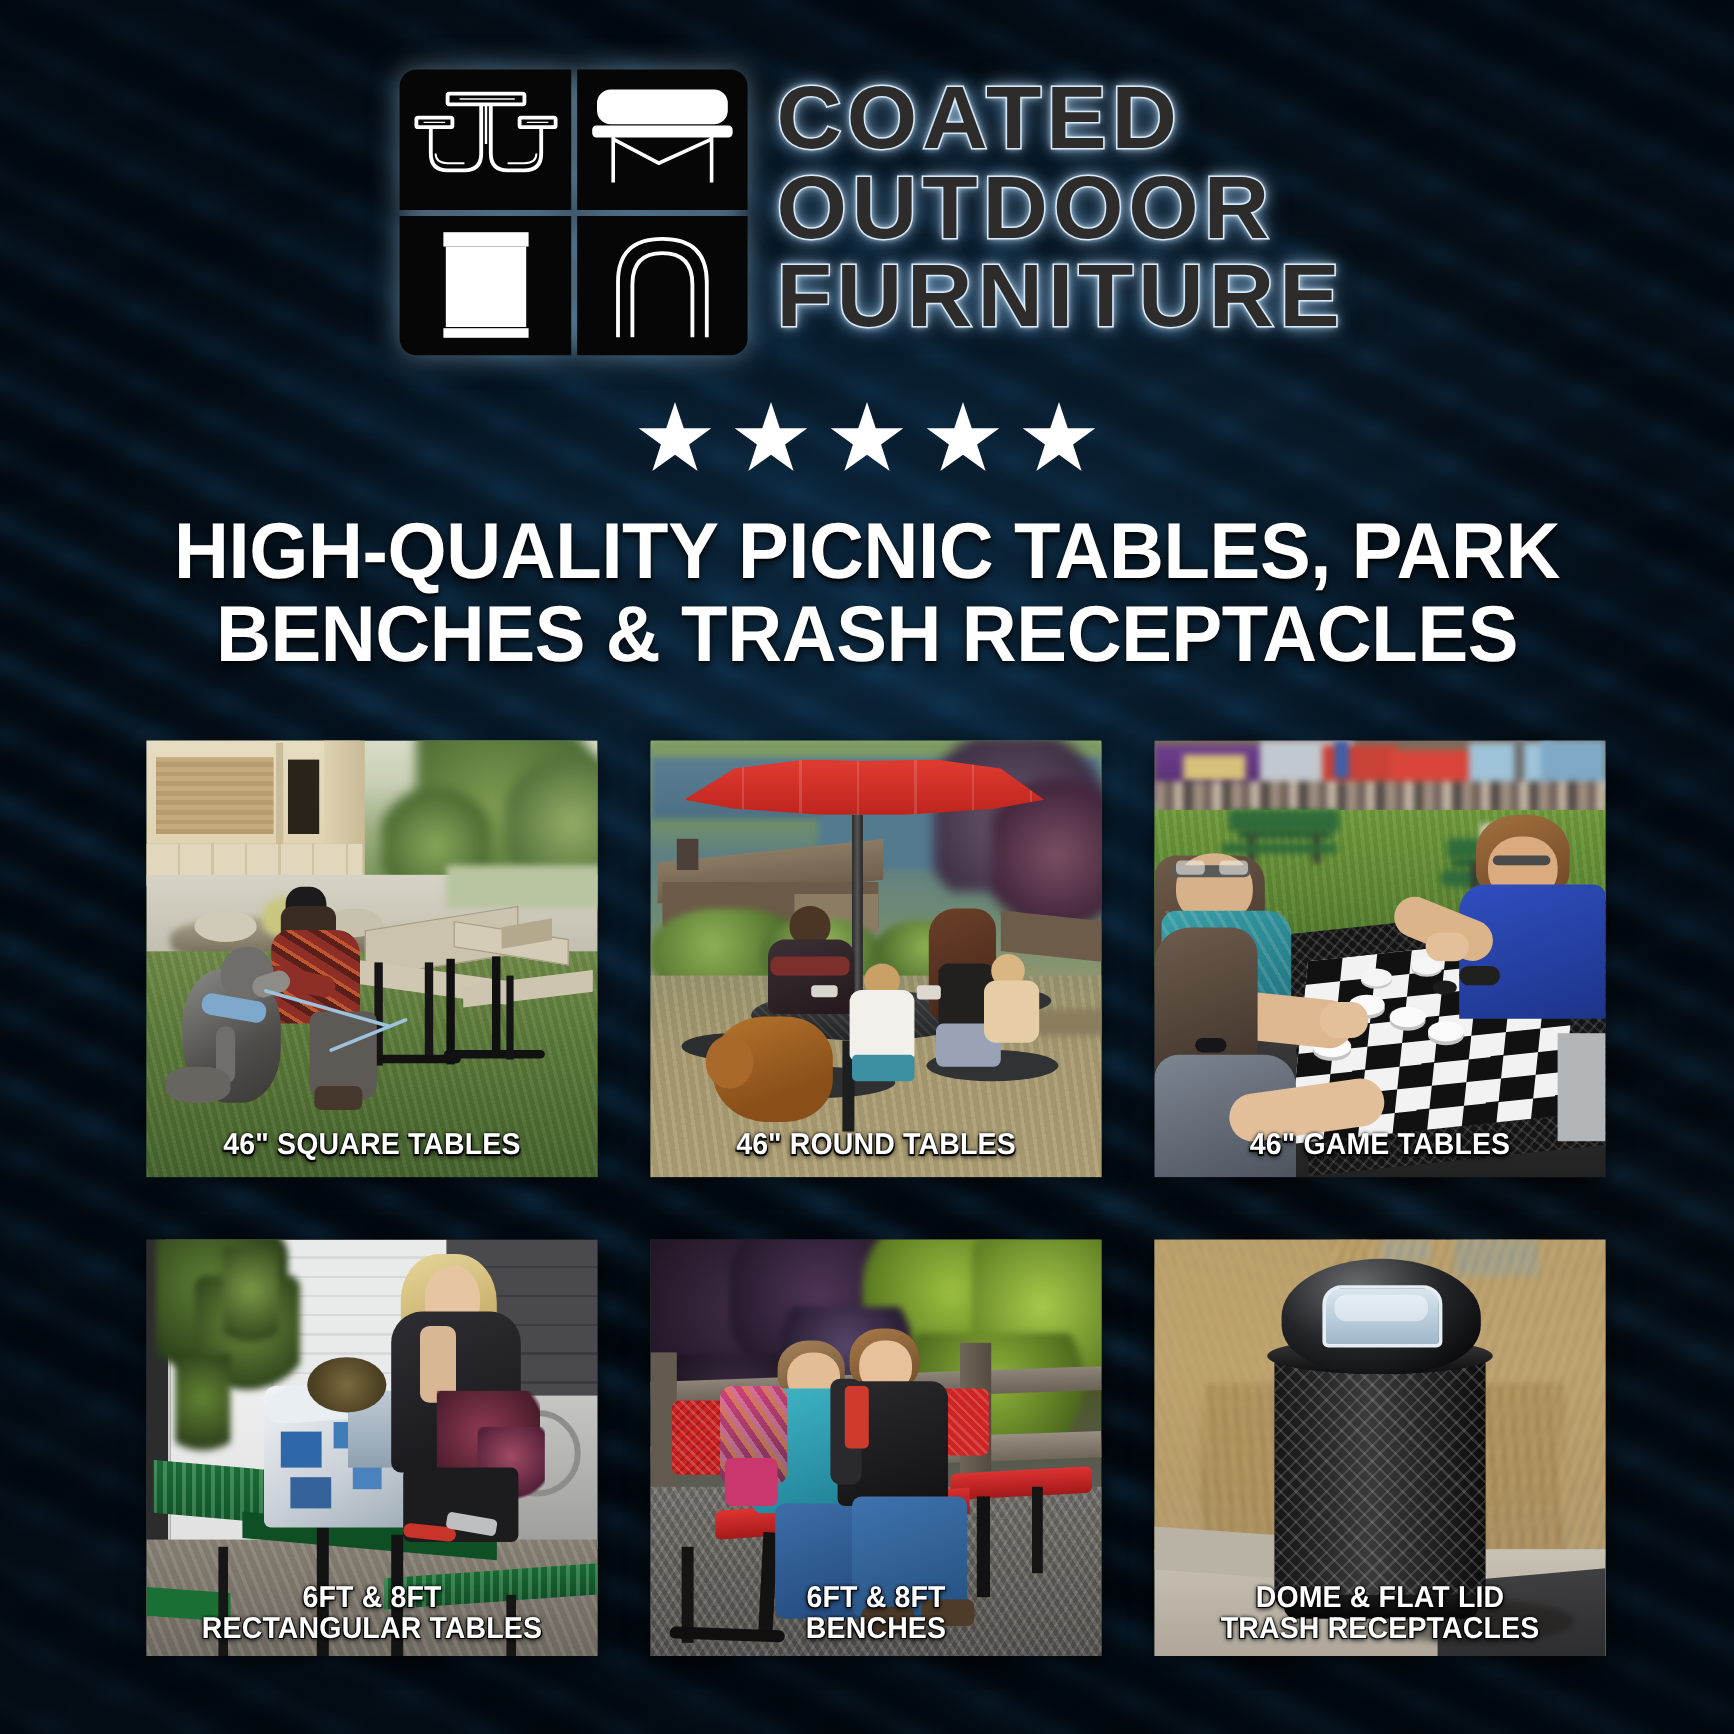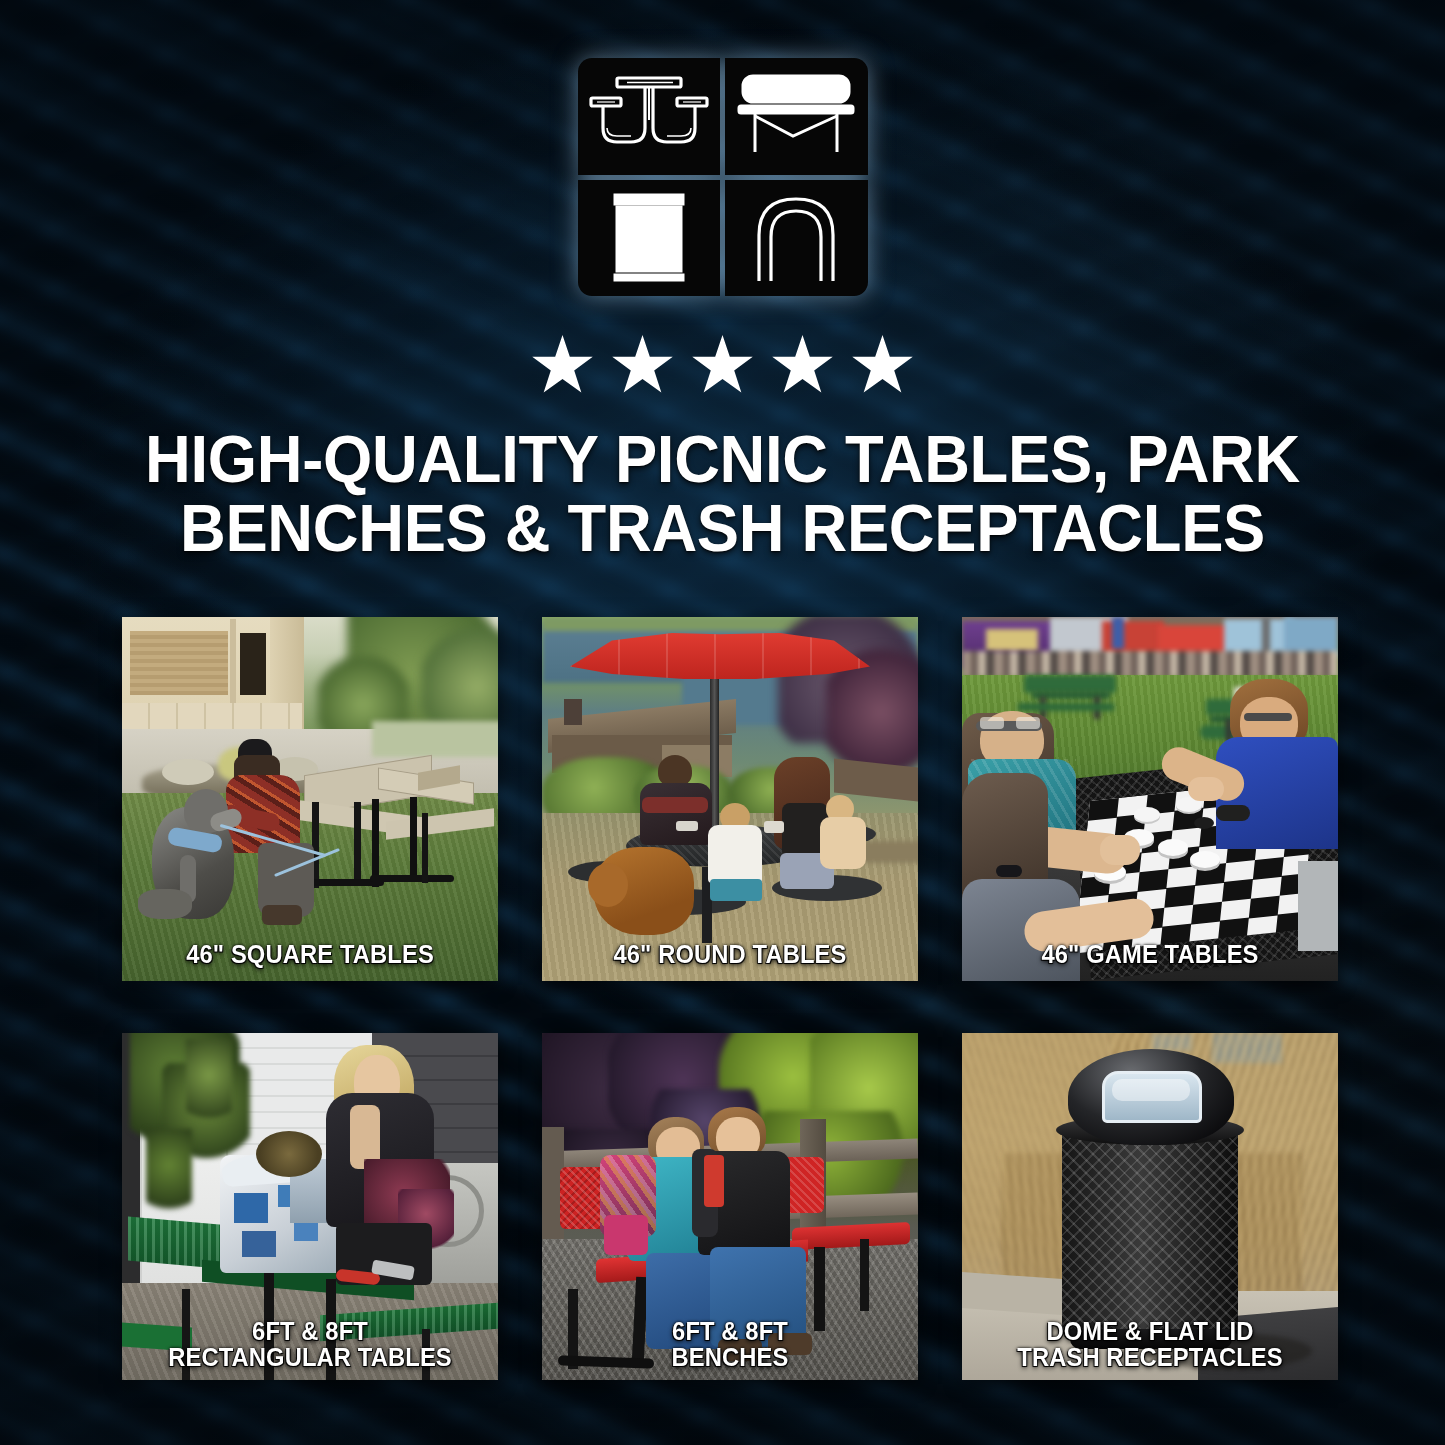--- a/index.html
+++ b/index.html
@@ -156,20 +156,25 @@
       <div class="lm-cell">
         <svg width="98" height="98" viewBox="0 0 98 98">
           <g stroke="#ffffff" stroke-width="3.2" fill="none">
             <path d="M12 92 L12 46 Q12 10 49 10 Q86 10 86 46 L86 92"></path>
             <path d="M24 92 L24 48 Q24 22 49 22 Q74 22 74 48 L74 92"></path>
           </g>
         </svg>
       </div>
     </div>
 
+    <div class="wordmark">
+      <div class="wm-line wm-1">COATED</div>
+      <div class="wm-line wm-2">OUTDOOR</div>
+      <div class="wm-line wm-3">FURNITURE</div>
+    </div>
   </div>
 
   <div class="stars">
     <div class="star"></div>
     <div class="star"></div>
     <div class="star"></div>
     <div class="star"></div>
     <div class="star"></div>
   </div>
 

